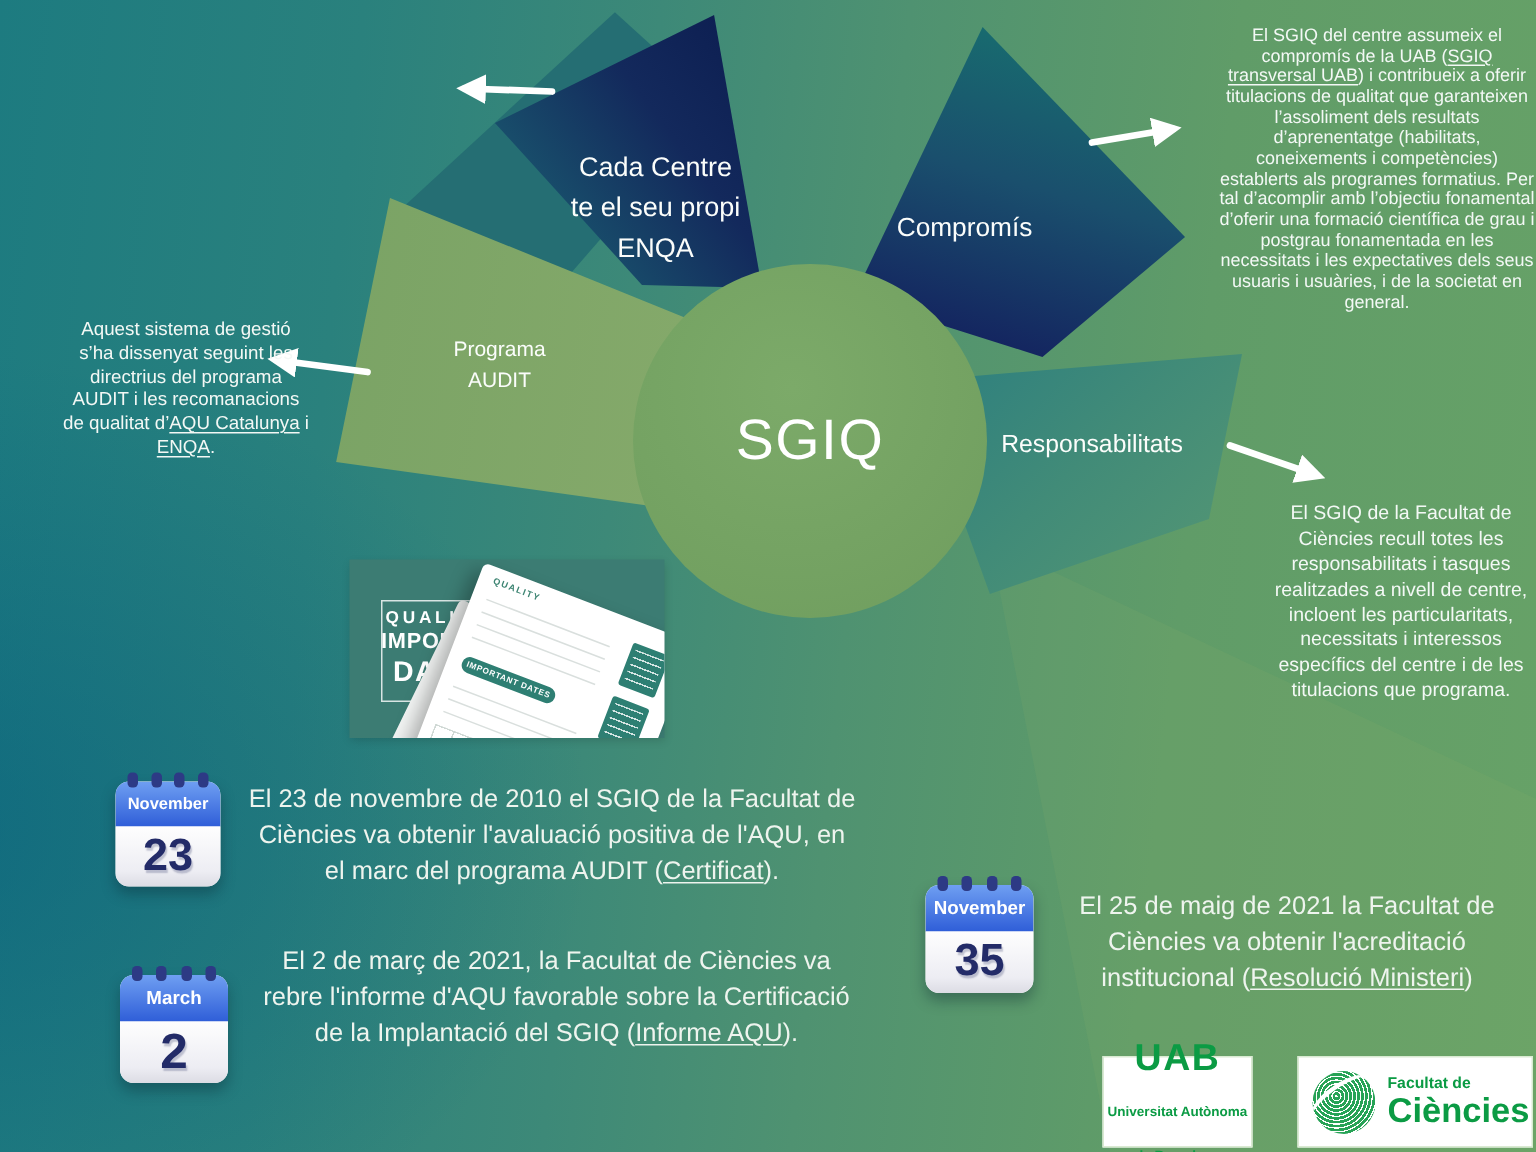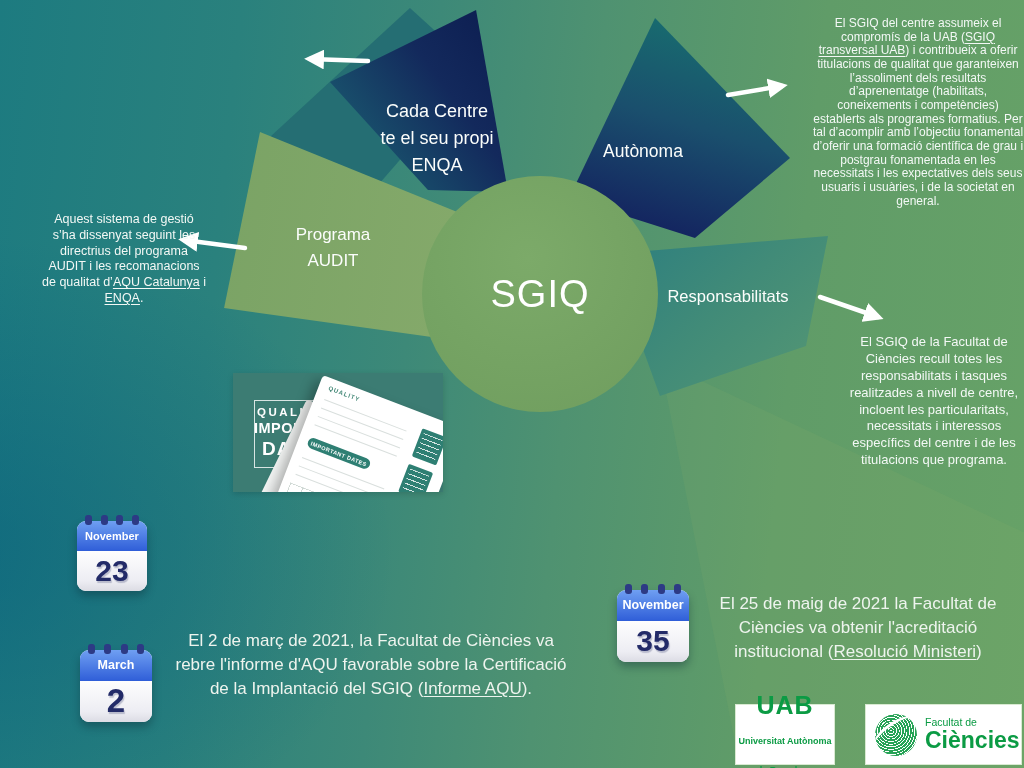--- a/index.html
+++ b/index.html
@@ -33,21 +33,21 @@
     background:rgba(150,185,110,0.12); }
 
   .circle { left:422px; top:176px; width:236px; height:236px; border-radius:50%; z-index:4;
     background:radial-gradient(circle at 45% 35%, #7caa69, #6f9d5e);
     display:flex; align-items:center; justify-content:center; }
   .circle-label { color:#fff; font-size:38px; letter-spacing:1px; }
 
   .wlabel { z-index:6; color:#fbfdfb; text-align:center; white-space:pre-line; }
   .wl-top  { left:358px; top:98px;  width:158px; font-size:18px;   line-height:1.5; }
   .wl-kite { left:572px; top:141px; width:142px; font-size:17.5px; }
-  .wl-audit{ left:258px; top:222px; width:150px; font-size:17px; line-height:1.5; }
+  .wl-audit{ left:258px; top:222px; width:150px; font-size:14px; line-height:1.5; }
   .wl-resp { left:648px; top:287px; width:160px; font-size:16.5px; }
 
   
   .note { z-index:6; color:#f3f8f5; text-align:center; }
   .note-tl { left:40px;  top:44px;  width:264px; font-size:13px;   line-height:1.4;  }
   .note-tr { left:812px; top:17px;  width:212px; font-size:12px;   line-height:1.14; }
   .note-l  { left:8px;   top:212px; width:164px; font-size:12.5px; line-height:1.26;margin-left:34px; }
   .note-r  { left:846px; top:334px; width:176px; font-size:13px;   line-height:1.3;  }
   .link-underline { text-decoration:underline; text-underline-offset:2px; cursor:pointer; }
 
@@ -115,21 +115,21 @@
     flex-direction:column; align-items:center; justify-content:center; }
   .uab-acronym { color:#0b9b44; font-size:25px; font-weight:700; letter-spacing:1px; line-height:1; }
   .uab-line { color:#0b9b44; font-size:9px; font-weight:700; line-height:1.25;margin-top:18px; }
   .cie-card { left:865px; top:704px; width:157px; height:61px; display:flex;
     align-items:center; gap:8px; padding-left:9px; }
   .swirl { width:42px; height:42px; border-radius:50%; position:relative; overflow:hidden;
     background:repeating-radial-gradient(circle at 38% 40%, #ffffff 0 .8px, #27a356 .8px 2.6px); }
   .swirl i { position:absolute; left:-12%; top:20%; width:120%; height:55%; border-radius:50%;
     border-top:3px solid #fff; transform:rotate(-35deg); }
   .cie-text { display:flex; flex-direction:column; }
-  .cie-dept { color:#0b9b44; font-size:10.5px; font-weight:400; }
+  .cie-dept { color:#0b9b44; font-size:10.5px; font-weight:700; }
   .cie-name { color:#0b9b44; font-size:23px; font-weight:700; line-height:1.05; }
 </style>
 </head>
 <body>
 
 <div class="stage">
 
   <div class="wedge wedge-fan"></div>
   <div class="wedge wedge-back"></div>
   <div class="wedge wedge-top"></div>
@@ -137,21 +137,21 @@
   <div class="wedge wedge-audit"></div>
   <div class="wedge wedge-resp"></div>
 
   <div class="circle">
     <span class="circle-label">SGIQ</span>
   </div>
 
   <div class="wlabel wl-top">Cada Centre
 te el seu propi
 ENQA</div>
-  <div class="wlabel wl-kite">Autònoma</div>
+  <div class="wlabel wl-kite">Compromís</div>
   <div class="wlabel wl-audit">Programa
 AUDIT</div>
   <div class="wlabel wl-resp">Responsabilitats</div>
 
   <svg class="arrows" width="1024" height="768" viewBox="0 0 1024 768">
     <defs>
       <marker id="ah" markerWidth="4.4" markerHeight="4.4" refX="3.1" refY="2.2" orient="auto">
         <path d="M0,0 L4.4,2.2 L0,4.4 Z" fill="#ffffff"></path>
       </marker>
     </defs>
@@ -197,20 +197,21 @@
         <b></b>
         <b></b>
         <b></b>
         <b></b>
       </div>
     <div class="cal-body">
       <div class="cal-month">November</div>
       <div class="cal-day">23</div>
     </div>
   </div>
+  <div class="event-text ev-nov"><span>El 23 de novembre de 2010 el SGIQ de la Facultat de Ciències va obtenir l'avaluació positiva de l'AQU, en el marc del programa AUDIT (</span><span class="link-underline">Certificat</span><span>).</span></div>
 
   <div class="cal cal-mar">
     <div class="rings">
         <b></b>
         <b></b>
         <b></b>
         <b></b>
       </div>
     <div class="cal-body">
       <div class="cal-month">March</div>

